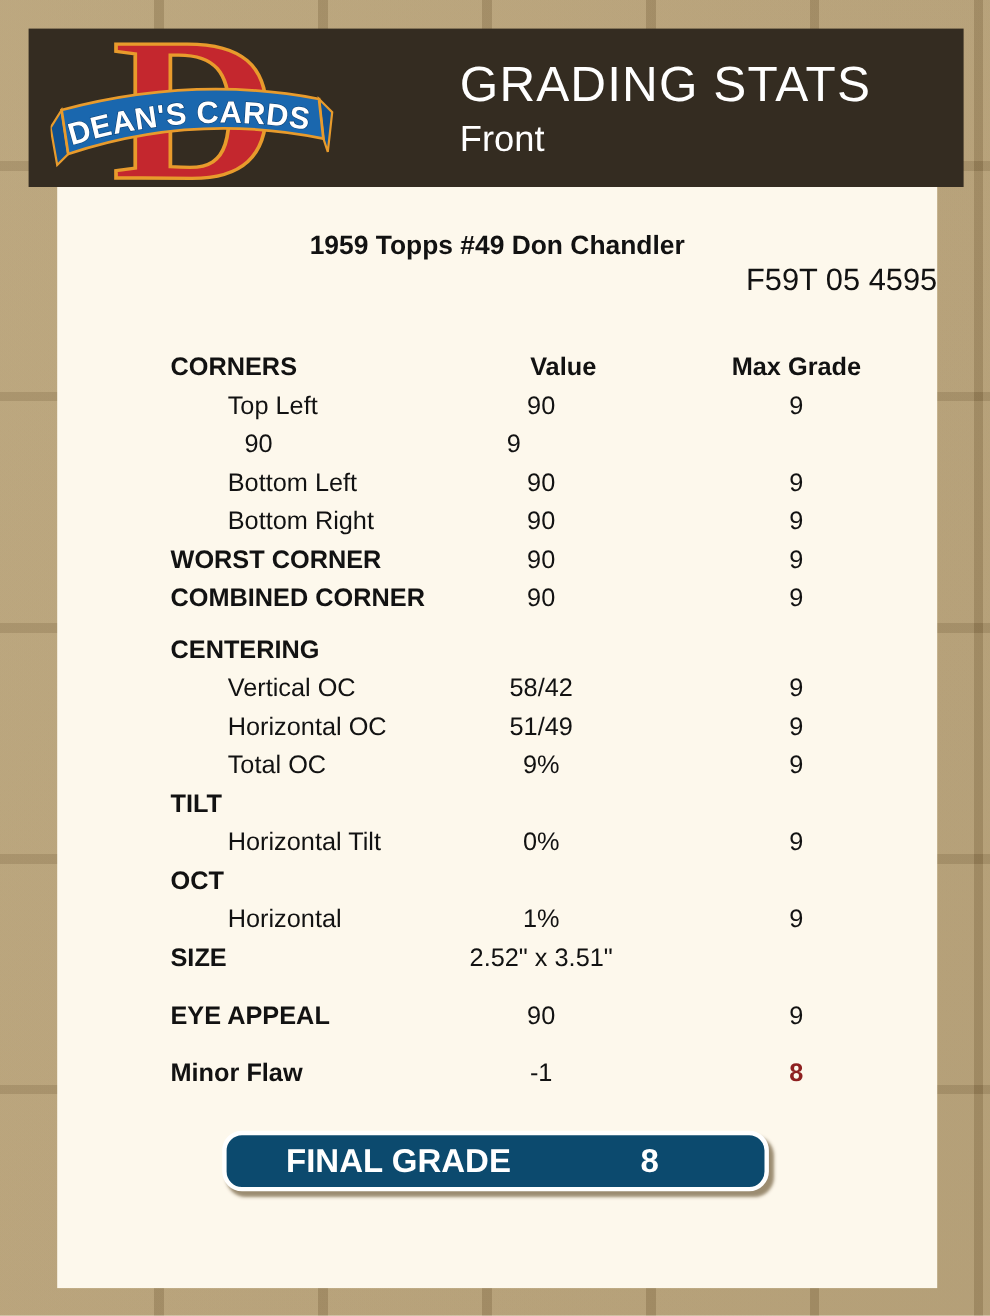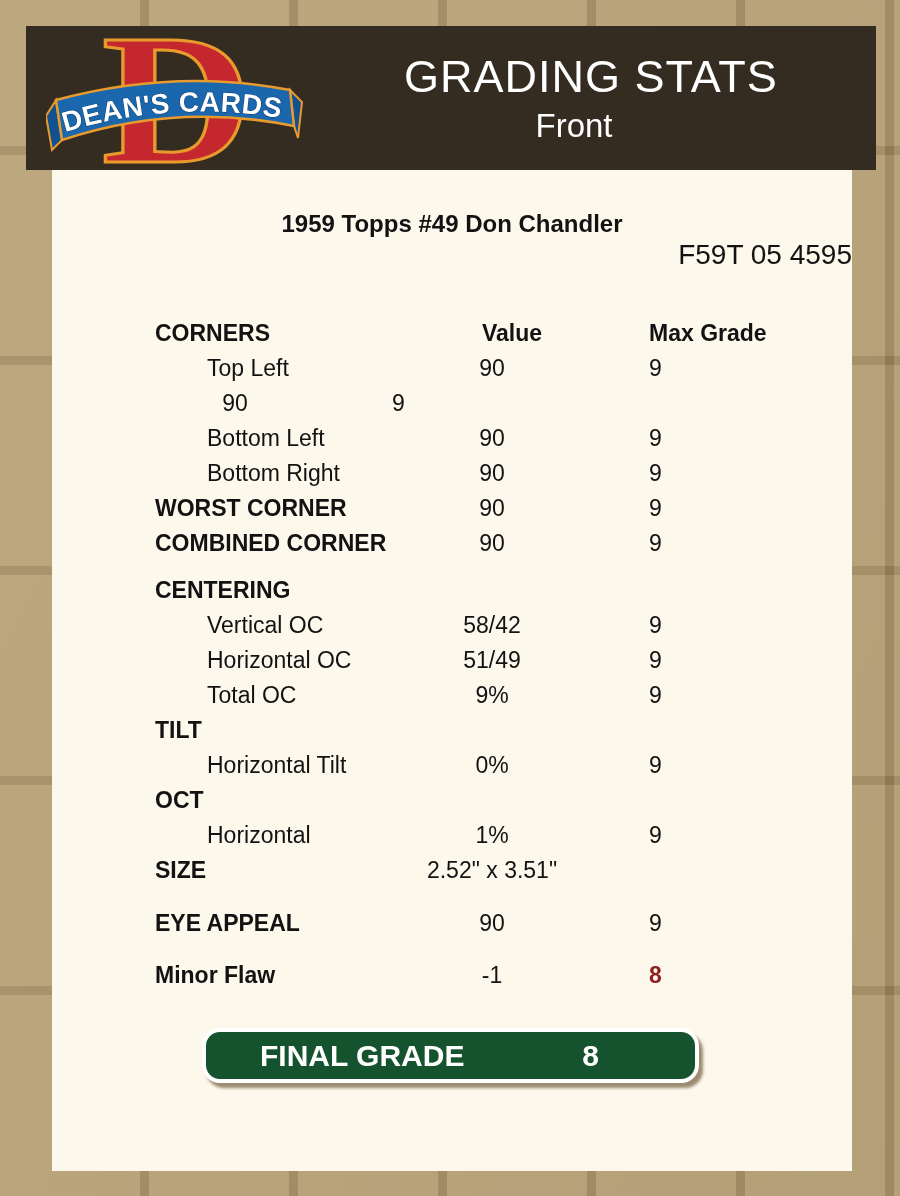--- a/index.html
+++ b/index.html
@@ -24,22 +24,22 @@
   
   .header-bar {
     position: absolute;
     left: 26px; top: 26px;
     width: 850px; height: 144px;
     background: #342c21;
   }
   .logo-wrap { position: absolute; left: 20px; top: 2px; width: 262px; height: 142px; }
   .header-text {
     position: absolute;
-    left: 378px; top: 26px; width: 340px;
-    text-align: center;
+    left: 392px; top: 26px; width: 340px;
+    text-align: left;
     color: #ffffff;
   }
   .ht-main { font-size: 45px; line-height: 50px; letter-spacing: 1px; white-space: nowrap; }
   .ht-sub  { font-size: 33px; line-height: 36px; margin-top: 6px; }
 
   
   .panel {
     position: absolute;
     left: 52px; top: 170px;
     width: 800px; height: 1001px;
@@ -61,34 +61,34 @@
   .trow {
     display: flex;
     height: 35px; line-height: 35px;
     font-size: 23px;
     padding-left: 103px;
     white-space: nowrap;
   }
   .cell { display: block; box-sizing: border-box; }
   .cell.label { width: 257px; }
   .cell.value { width: 160px; text-align: center; }
-  .cell.max   { width: 150px; margin-left: 77px; }
+  .cell.max   { width: 150px; margin-left: 77px; text-align: center; }
   .trow.item .cell.label { padding-left: 52px; }
   .trow.header .cell { font-weight: bold; }
   .trow.header .cell.value { transform: translateX(20px); }
   .trow.section .cell.label,
   .trow.section-row .cell.label { font-weight: bold; }
   .cell.max.red { color: #8e2020; font-weight: bold; }
 
   
   .final-btn {
     box-sizing: border-box;
     margin: 35px 0 0 150px;
     width: 497px; height: 55px;
-    background: #14532d;
+    background: #0c4a6e;
     border: 4px solid #ffffff;
     border-radius: 18px;
     box-shadow: 4px 5px 3px rgba(150, 134, 106, 0.95);
     display: flex;
     align-items: center;
     justify-content: space-between;
     padding: 0 96px 0 54px;
     color: #ffffff;
     font-size: 30px;
     font-weight: bold;

